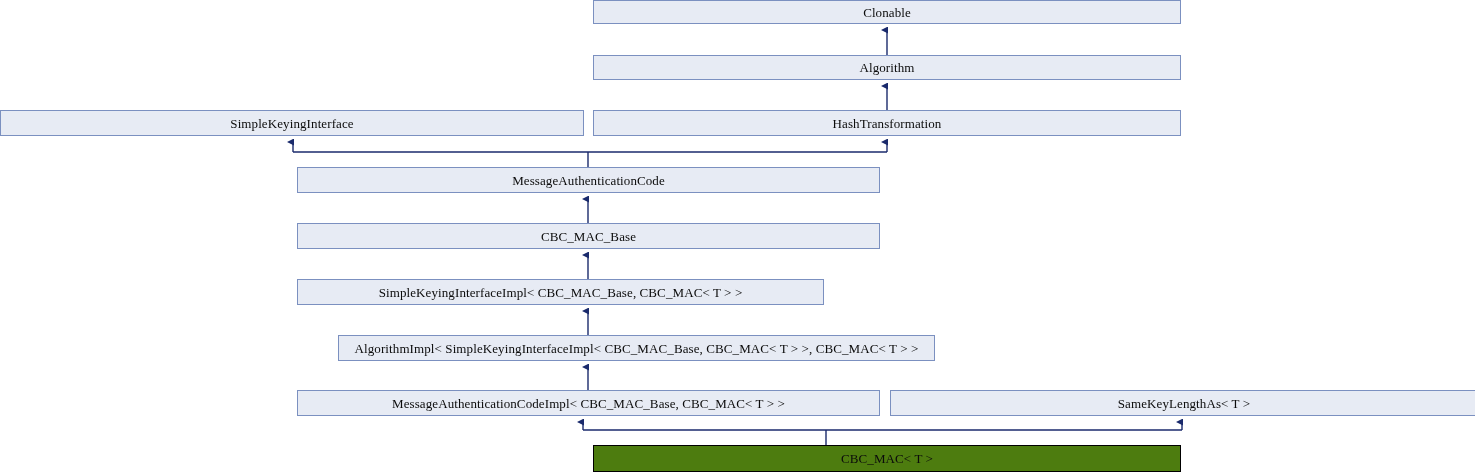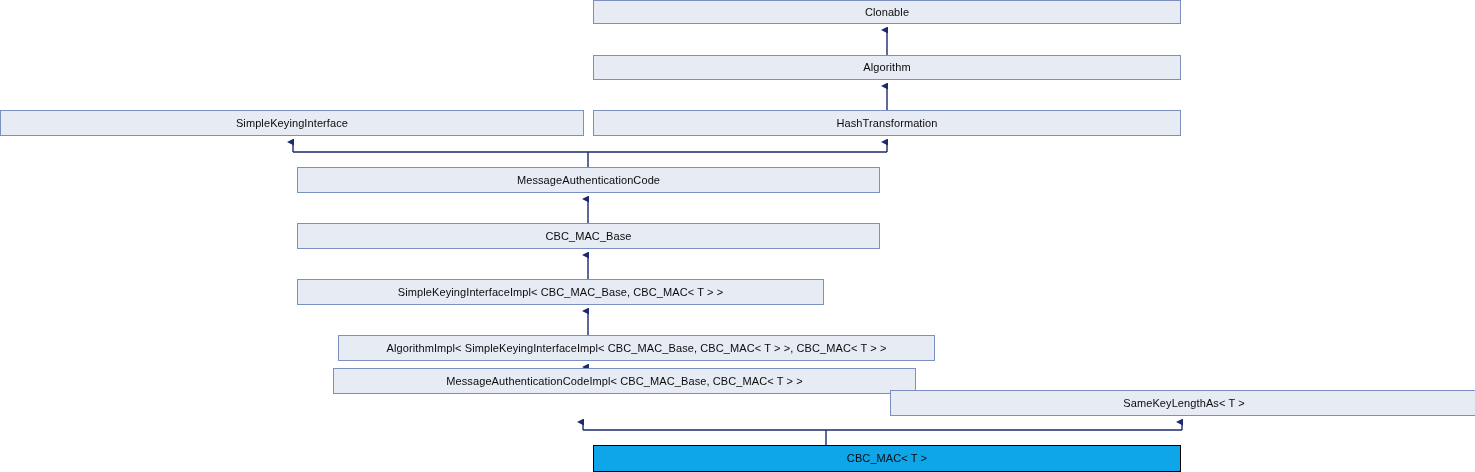--- a/index.html
+++ b/index.html
@@ -16,28 +16,29 @@
     overflow: hidden;
   }
   .node {
     position: absolute;
     box-sizing: border-box;
     background: #e7ebf4;
     border: 1px solid #7b90c0;
     display: flex;
     align-items: center;
     justify-content: center;
-    font-size: 11px;
+    font-size: 13px;
     color: #0b0b0b;
     line-height: 1;
     white-space: nowrap;
     letter-spacing: 0.1px;
+    font-family: Liberation Serif, serif;
   }
   .node.focus {
-    background: #0ea5e9;
+    background: #4d7c0f;
     border: 1px solid #000000;
   }
   .edge-layer {
     position: absolute;
     left: 0;
     top: 0;
     width: 1475px;
     height: 472px;
     pointer-events: none;
   }
@@ -118,21 +119,21 @@
   </div>
 
   <div class="node" style="left:297px; top:279px; width:527px; height:26px;">
     <span>SimpleKeyingInterfaceImpl&lt; CBC_MAC_Base, CBC_MAC&lt; T &gt; &gt;</span>
   </div>
 
   <div class="node" style="left:290px; top:335px; width:597px; height:26px;margin-left:48px;">
     <span>AlgorithmImpl&lt; SimpleKeyingInterfaceImpl&lt; CBC_MAC_Base, CBC_MAC&lt; T &gt; &gt;, CBC_MAC&lt; T &gt; &gt;</span>
   </div>
 
-  <div class="node" style="left:297px; top:368px; width:583px; height:26px;margin-left:36px;">
+  <div class="node" style="left:297px; top:390px; width:583px; height:26px;">
     <span>MessageAuthenticationCodeImpl&lt; CBC_MAC_Base, CBC_MAC&lt; T &gt; &gt;</span>
   </div>
 
   <div class="node" style="left:890px; top:390px; width:588px; height:26px;">
     <span>SameKeyLengthAs&lt; T &gt;</span>
   </div>
 
   <div class="node focus" style="left:593px; top:445px; width:588px; height:27px;">
     <span>CBC_MAC&lt; T &gt;</span>
   </div>

